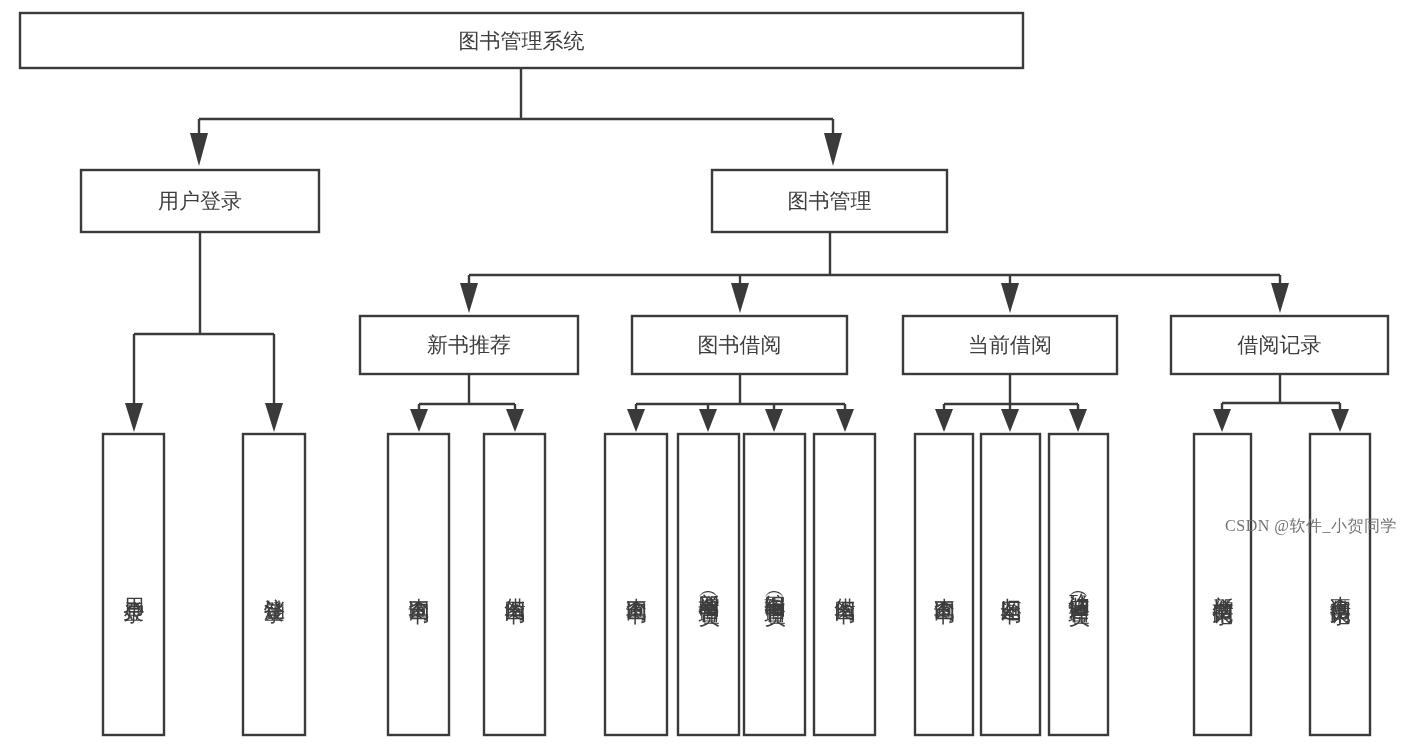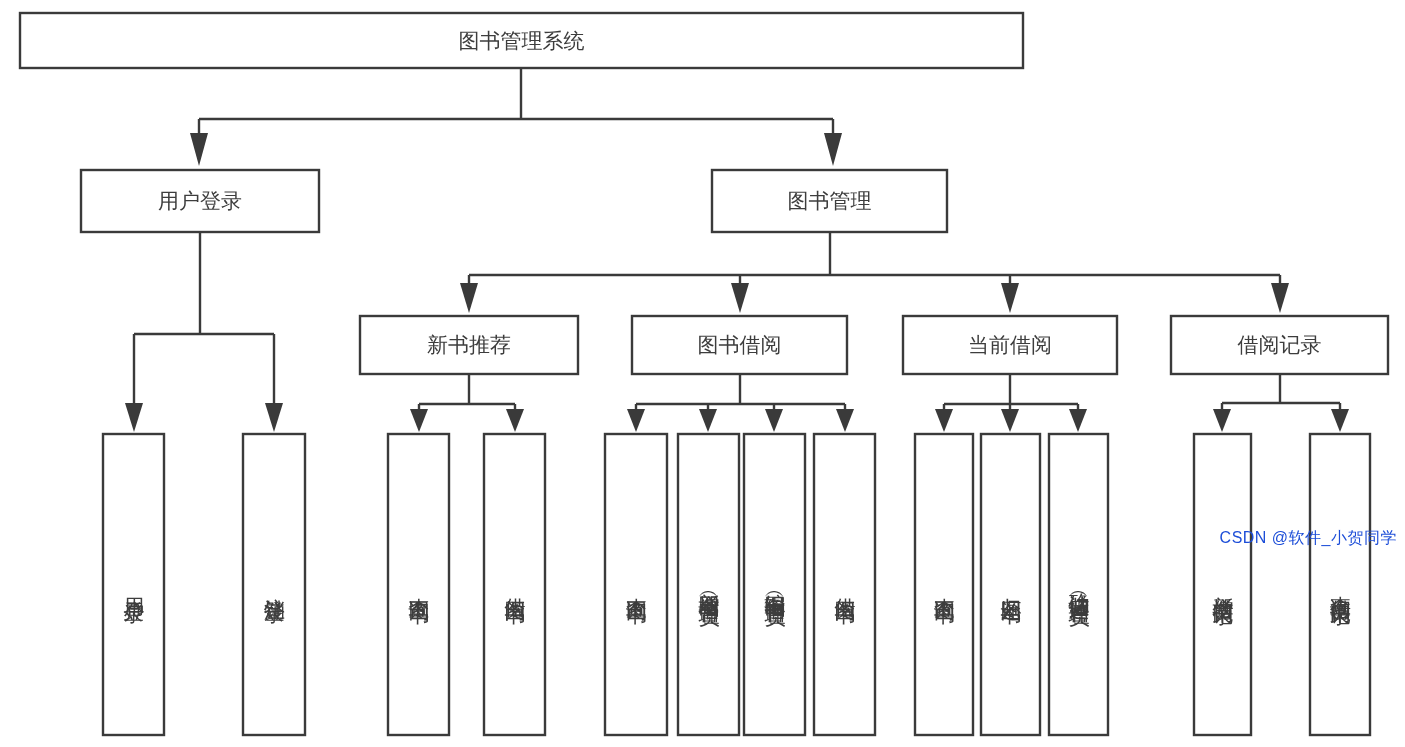--- a/index.html
+++ b/index.html
@@ -61,24 +61,24 @@
     stroke-linecap: butt;
     stroke-linejoin: miter;
   }
   .arrow-head {
     fill: #3a3a3a;
     stroke: none;
   }
   #watermark {
     position: absolute;
     right: 8px;
-    bottom: 8px;
+    bottom: 20px;
     font-size: 16px;
-    color: #1d4ed8;
-    font-family: Liberation Sans, sans-serif;
+    color: #737373;
+    font-family: Liberation Serif, serif;
     letter-spacing: 0.5px;
     white-space: nowrap;
     pointer-events: none;
   }
 </style>
 </head>
 <body>
 
 <div id="diagram-root">
 

